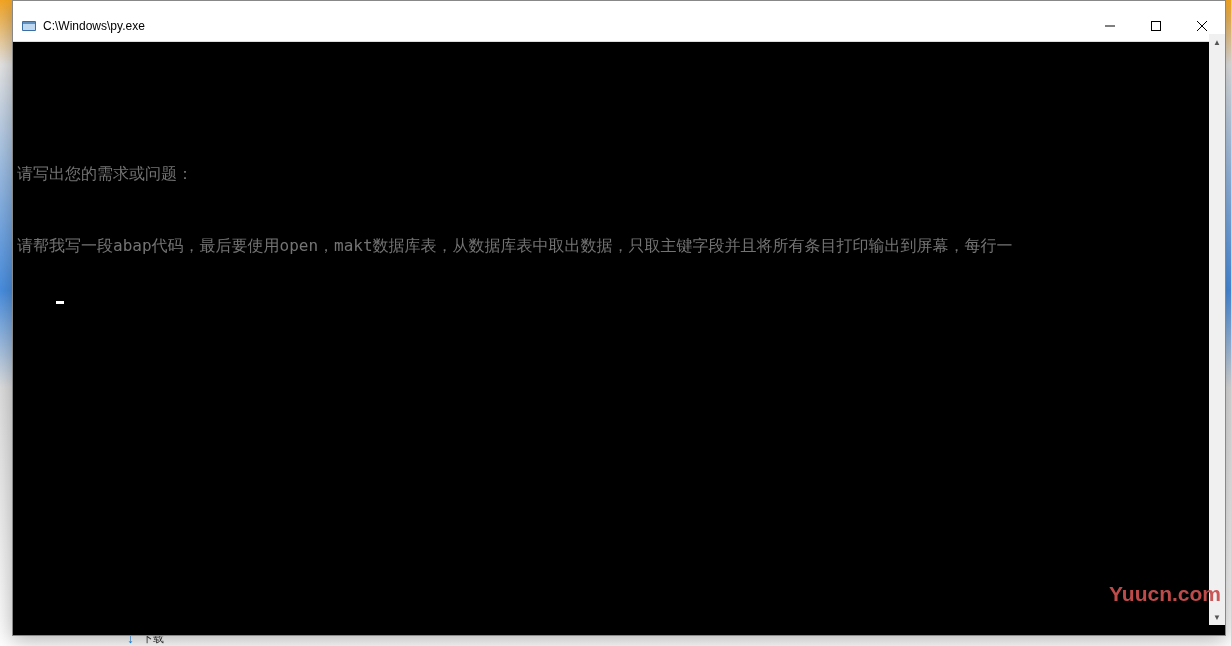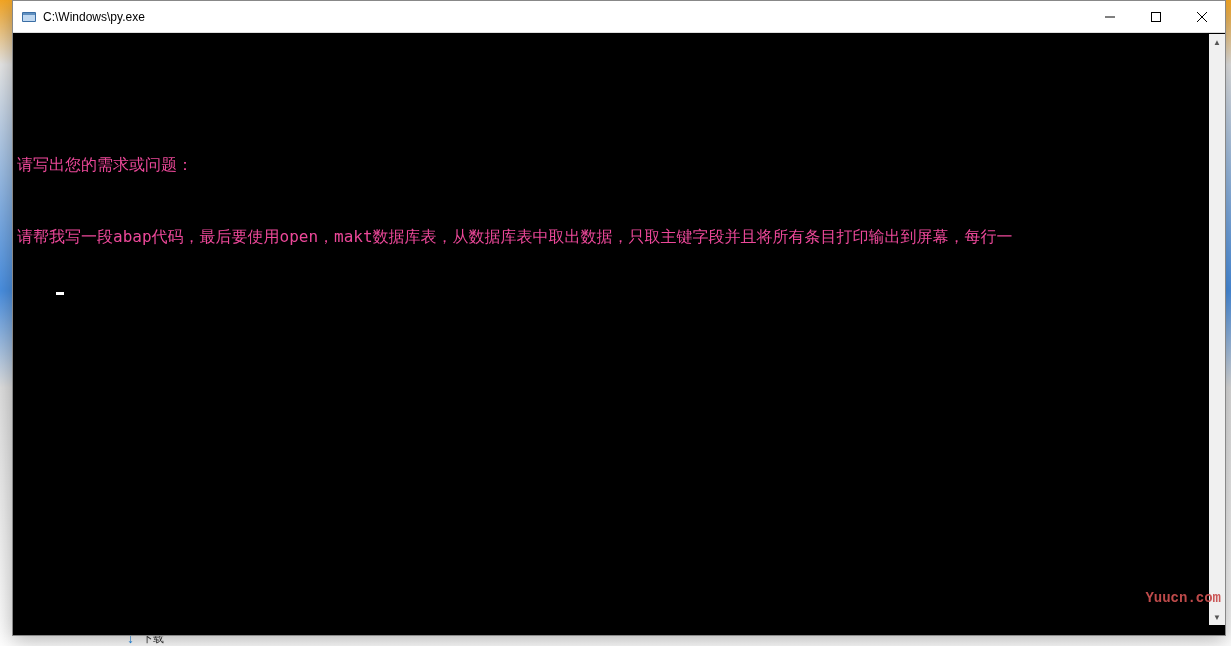--- a/index.html
+++ b/index.html
@@ -31,20 +31,21 @@
     }
     
     .titlebar {
       height: 32px;
       background: #ffffff;
       display: flex;
       align-items: center;
       padding-left: 8px;
       border-bottom: 1px solid #ddd;
       flex-shrink: 0;
+      margin-top: 9px;
     }
     
     .titlebar-icon {
       width: 16px;
       height: 16px;
       margin-right: 6px;
       display: flex;
       align-items: center;
       justify-content: center;
     }
@@ -70,21 +71,21 @@
     }
     
     .window-control svg {
       width: 10px;
       height: 10px;
     }
     
     .console-body {
       flex: 1;
       background: #000000;
-      color: #ec4899;
+      color: #737373;
       font-family: "NSimSun", "SimSun", "Consolas", monospace;
       font-size: 16px;
       line-height: 1.5;
       padding: 2px 4px;
       overflow: hidden;
       position: relative;
       white-space: pre-wrap;
       word-break: break-all;
     }
     
@@ -99,23 +100,23 @@
       background: #ffffff;
       vertical-align: bottom;
       margin-bottom: 2px;
     }
     
     .watermark {
       position: absolute;
       right: 10px;
       bottom: 40px;
       color: #c94f4f;
-      font-size: 14px;
+      font-size: 21px;
       font-weight: bold;
-      font-family: Liberation Mono, monospace;
+      font-family: Liberation Sans, sans-serif;
       opacity: 0.95;
       pointer-events: none;
       z-index: 100;
     }
     
     .desktop-peek {
       position: absolute;
       left: 127px;
       bottom: 0;
       font-size: 11px;

